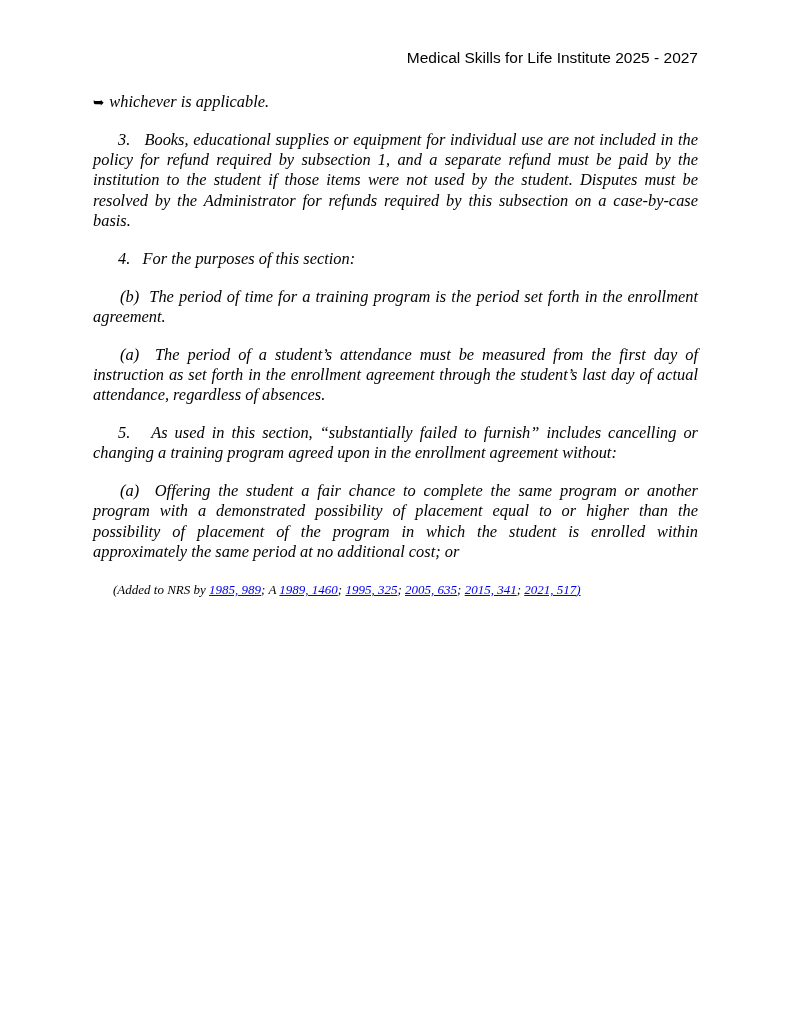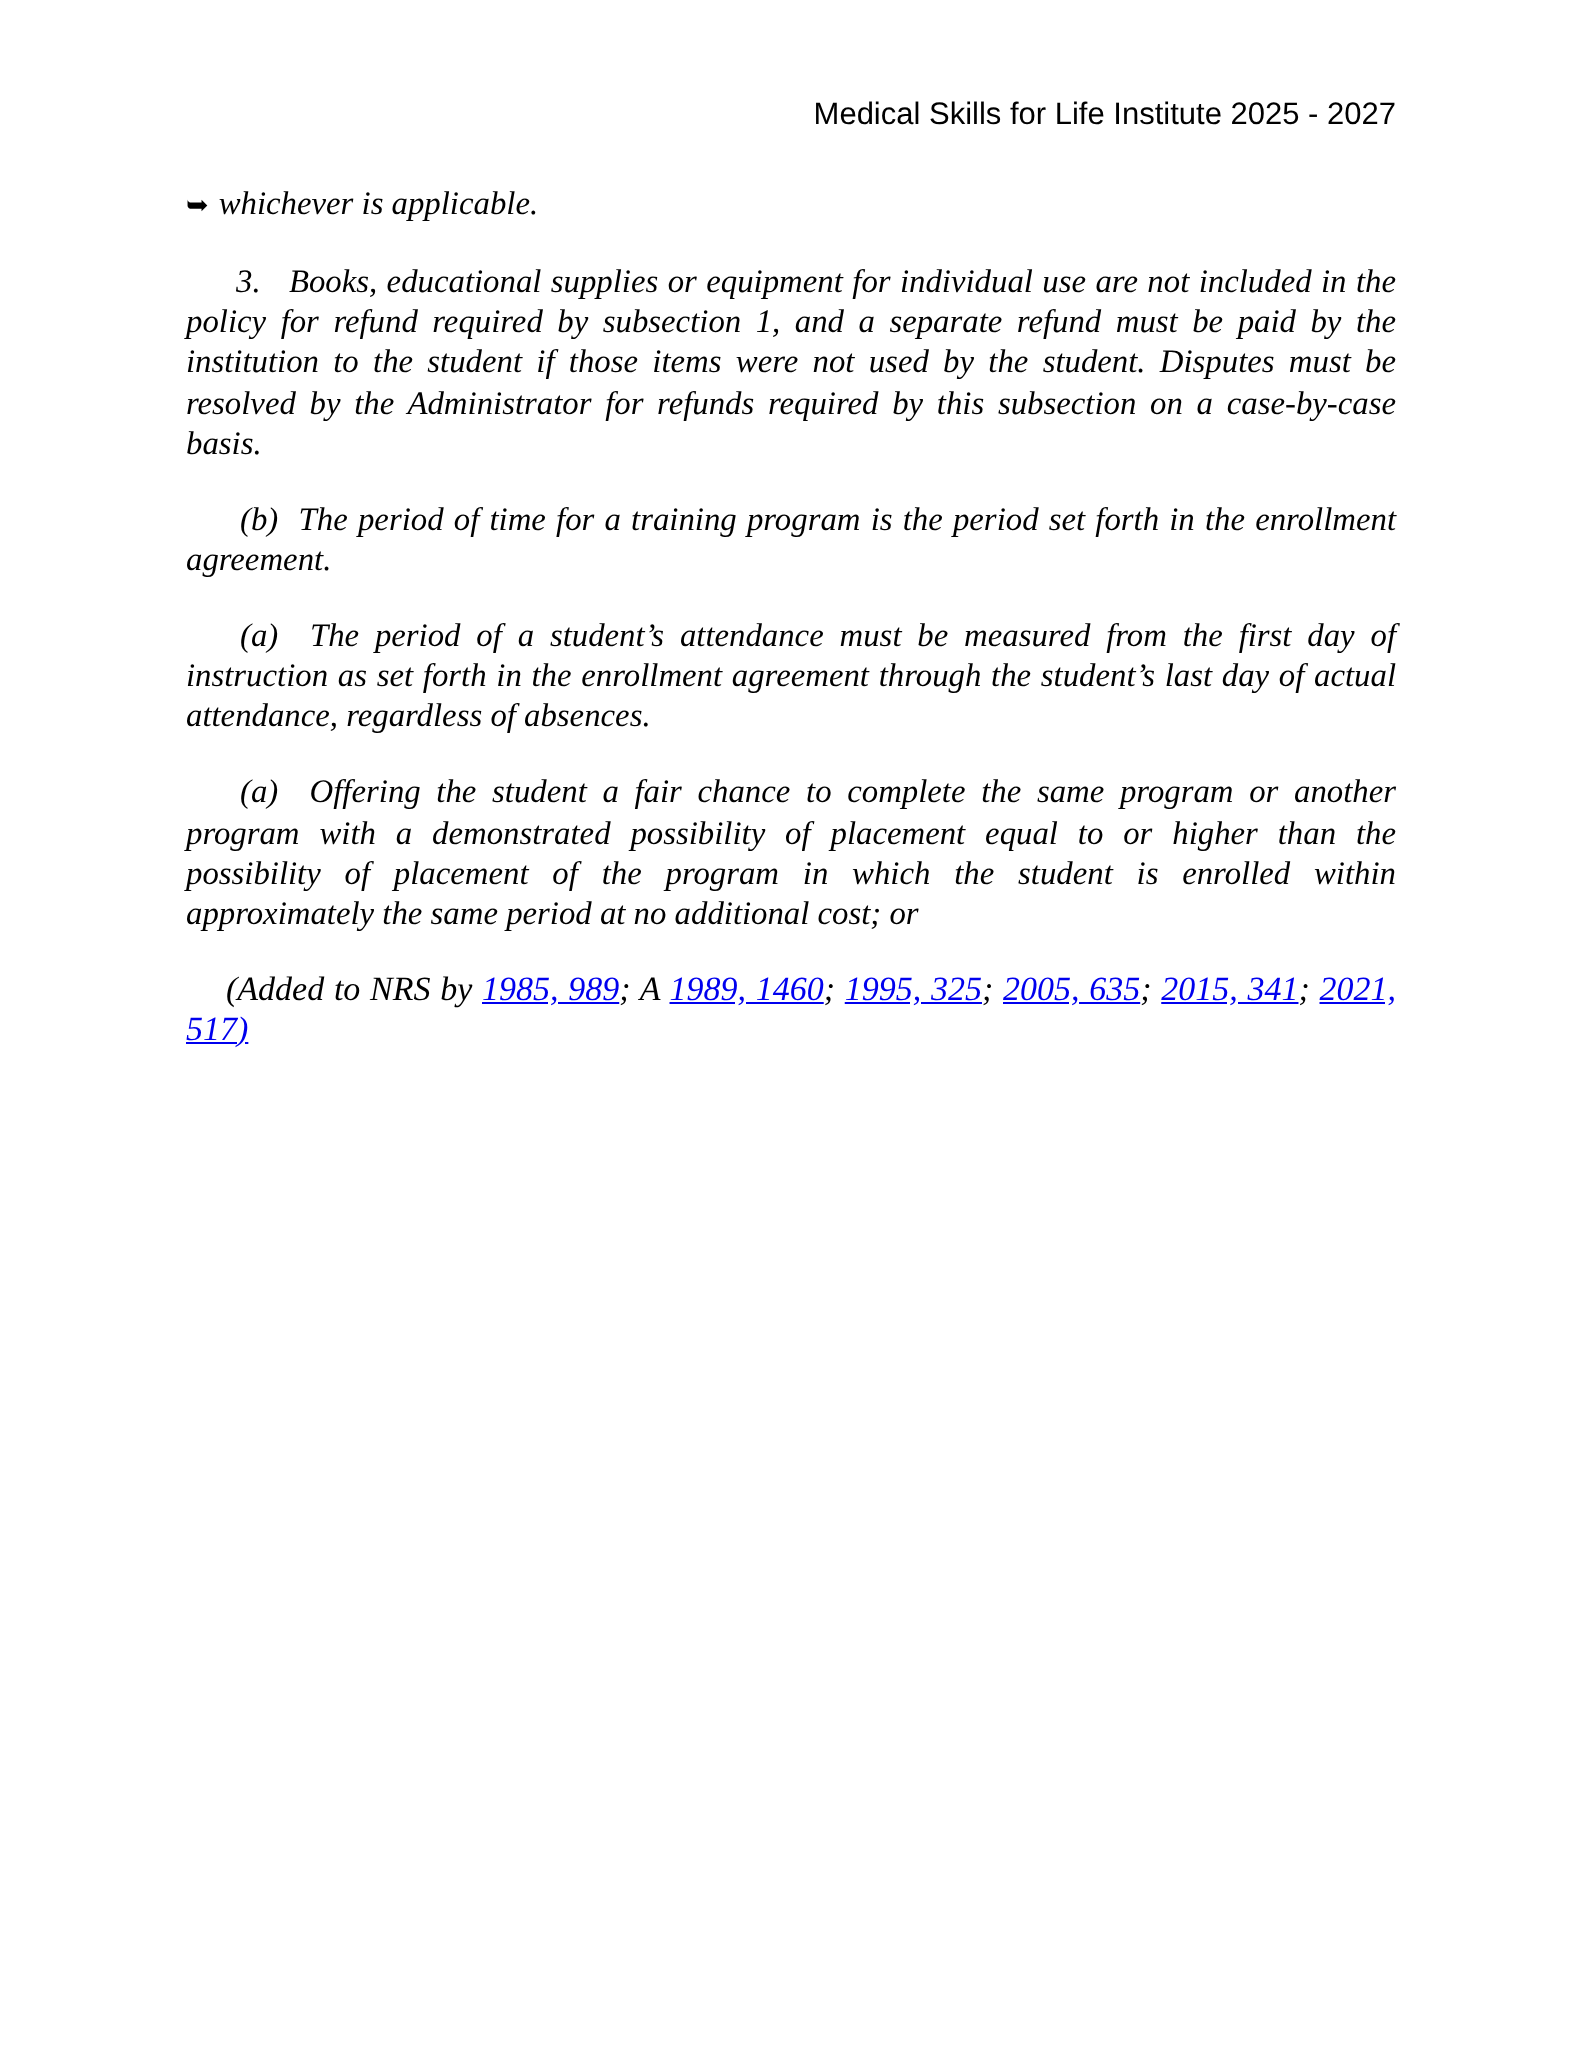--- a/index.html
+++ b/index.html
@@ -32,47 +32,49 @@
   .p-let  { text-indent: 27px; }
   .p-flush { text-indent: 0; }
   .arrow {
     font-family: "DejaVu Sans", sans-serif;
     font-size: 13.5px;
     margin-right: 5px;
   }
   .citation {
     text-align: left;
     text-indent: 20px;
-    font-size: 17px;
+    font-size: 13px;
   }
   .cit-link, .cit-suffix {
     color: #0000EE;
     text-decoration: underline;
   }
   .cit-sep { color: #000000; }
 </style>
 </head>
 <body>
 
 <div class="page">
 
   <div class="header">Medical Skills for Life Institute 2025 - 2027</div>
 
   <div class="content">
 
     <p class="p-flush first"><span class="arrow">➥</span><span>whichever is applicable.</span></p>
 
     <p class="p-num">3.&nbsp;&nbsp; Books, educational supplies or equipment for individual use are not included in the policy for refund required by subsection 1, and a separate refund must be paid by the institution to the student if those items were not used by the student. Disputes must be resolved by the Administrator for refunds required by this subsection on a case-by-case basis.</p>
 
+    <p class="p-num">4.&nbsp;&nbsp; For the purposes of this section:</p>
 
     <p class="p-let">(b)&nbsp; The period of time for a training program is the period set forth in the enrollment agreement.</p>
 
     <p class="p-let">(a)&nbsp; The period of a student’s attendance must be measured from the first day of instruction as set forth in the enrollment agreement through the student’s last day of actual attendance, regardless of absences.</p>
 
 
+    <p class="p-num">5.&nbsp;&nbsp; As used in this section, “substantially failed to furnish” includes cancelling or changing a training program agreed upon in the enrollment agreement without:</p>
 
     <p class="p-let">(a)&nbsp; Offering the student a fair chance to complete the same program or another program with a demonstrated possibility of placement equal to or higher than the possibility of placement of the program in which the student is enrolled within approximately the same period at no additional cost; or</p>
 
 
 
     <p class="citation"><span>(Added to NRS by </span><a href="#" class="cit-link">1985, 989</a><span class="cit-sep">; A </span><a href="#" class="cit-link">1989, 1460</a><span class="cit-sep">; </span><a href="#" class="cit-link">1995, 325</a><span class="cit-sep">; </span><a href="#" class="cit-link">2005, 635</a><span class="cit-sep">; </span><a href="#" class="cit-link">2015, 341</a><span class="cit-sep">; </span><a href="#" class="cit-link">2021, 517</a><span class="cit-suffix">)</span></p>
 
   </div>
 </div>
 

